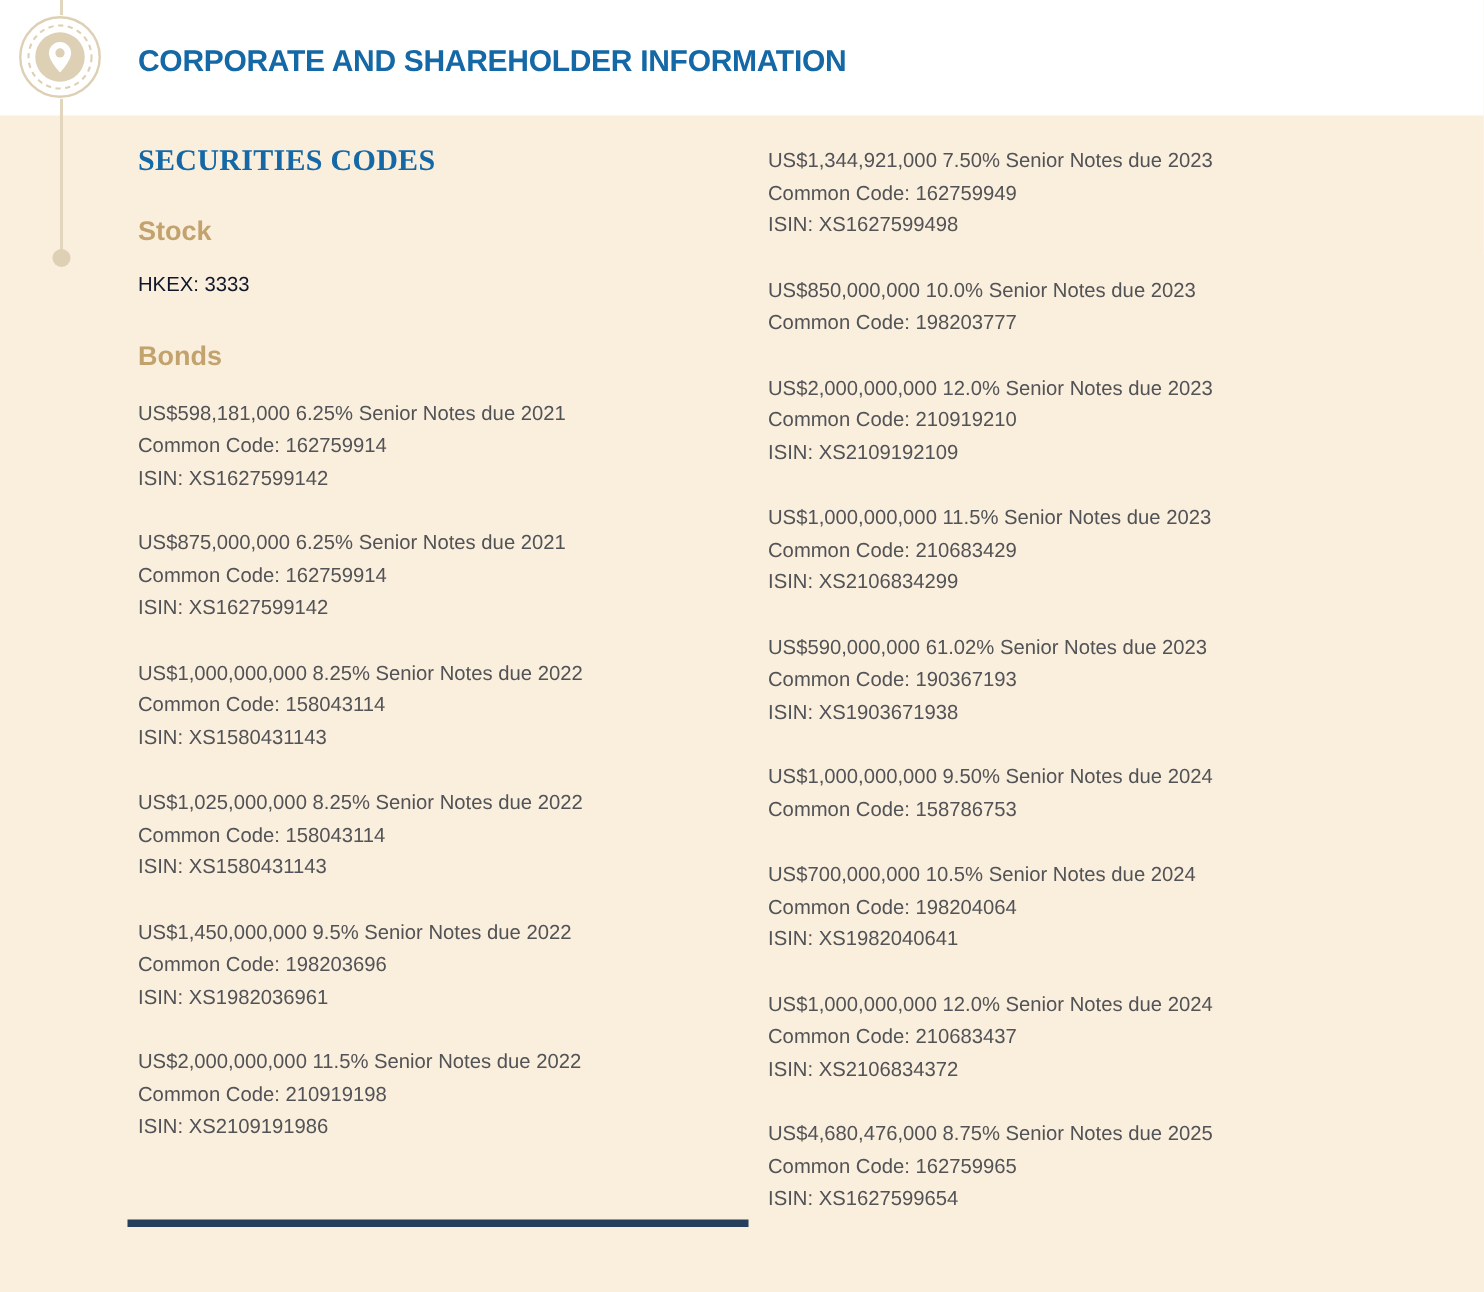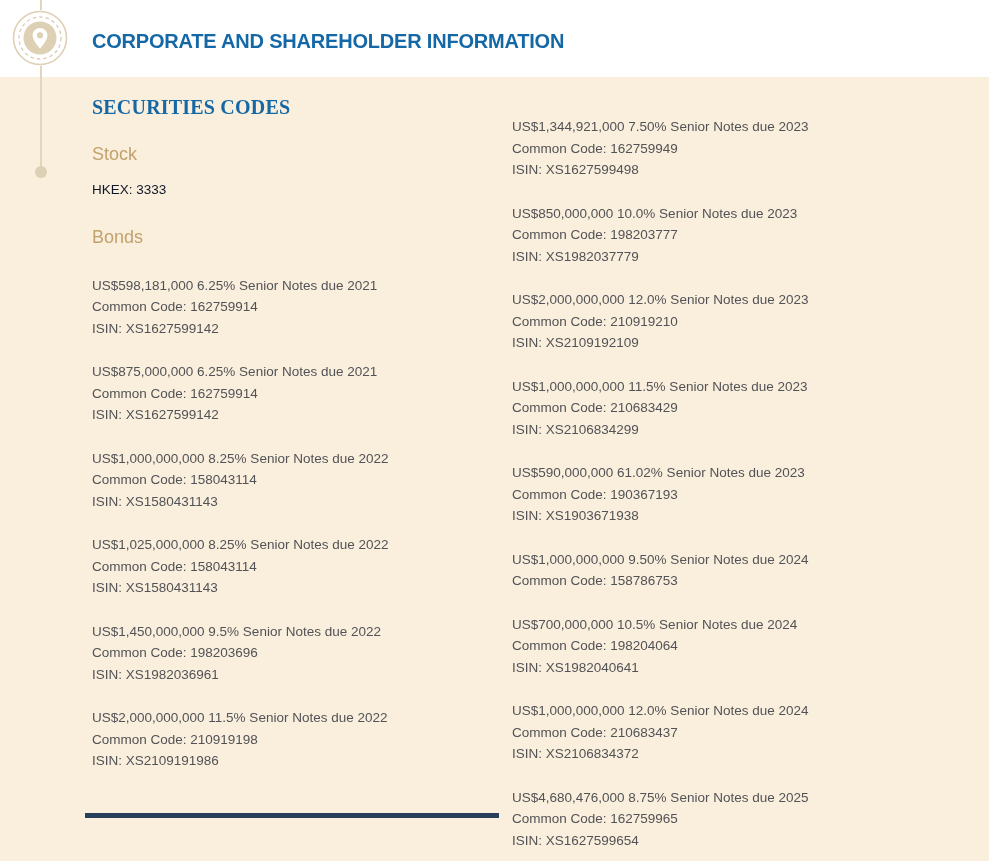--- a/index.html
+++ b/index.html
@@ -43,29 +43,29 @@
     display:flex; padding:19px 0 0 92px;
   }
   .col-left  { width:420px; }
   .col-right { width:440px; }
 
   .section-title {
     font-size:20px; font-weight:bold; color:#1568a6;
     letter-spacing:0.2px; margin:0 0 25px 0;font-family:Liberation Serif, serif;
   }
   .sub-heading {
-    font-size:18px; font-weight:normal; color:#c2a26d;
+    font-size:18px; font-weight:bold; color:#c2a26d;
     margin:0 0 14px 0;
   }
   .stock-line {
     font-size:13.5px; color:#0f172a; line-height:21.5px;
     margin:0 0 26px 0;
   }
-  .bonds-heading { margin-bottom:27px; }
-  .bond { margin-bottom:22px;margin-top:20px; }
+  .bonds-heading { margin-bottom:17px; }
+  .bond { margin-bottom:22px; }
   .bond-line {
     font-size:13.5px; color:#525356; line-height:21.5px;
     white-space:nowrap;
   }
 
   
   .bottom-rule {
     position:absolute; left:85px; bottom:0; width:414px; height:5px;
     background:#26405c;
   }
@@ -136,21 +136,20 @@
 
             <div class="bond">
               <div class="bond-line">US$1,344,921,000 7.50% Senior Notes due 2023</div>
               <div class="bond-line">Common Code: 162759949</div>
               <div class="bond-line">ISIN: XS1627599498</div>
             </div>
 
             <div class="bond">
               <div class="bond-line">US$850,000,000 10.0% Senior Notes due 2023</div>
               <div class="bond-line">Common Code: 198203777</div>
-              <div class="bond-line">ISIN: XS1982037779</div>
             </div>
 
             <div class="bond">
               <div class="bond-line">US$2,000,000,000 12.0% Senior Notes due 2023</div>
               <div class="bond-line">Common Code: 210919210</div>
               <div class="bond-line">ISIN: XS2109192109</div>
             </div>
 
             <div class="bond">
               <div class="bond-line">US$1,000,000,000 11.5% Senior Notes due 2023</div>

